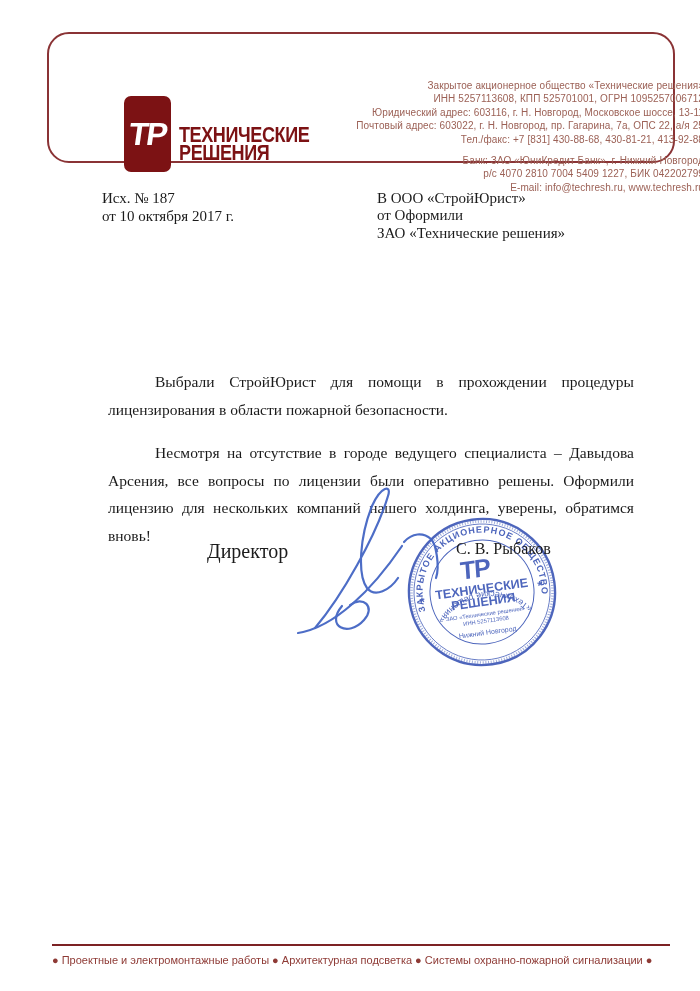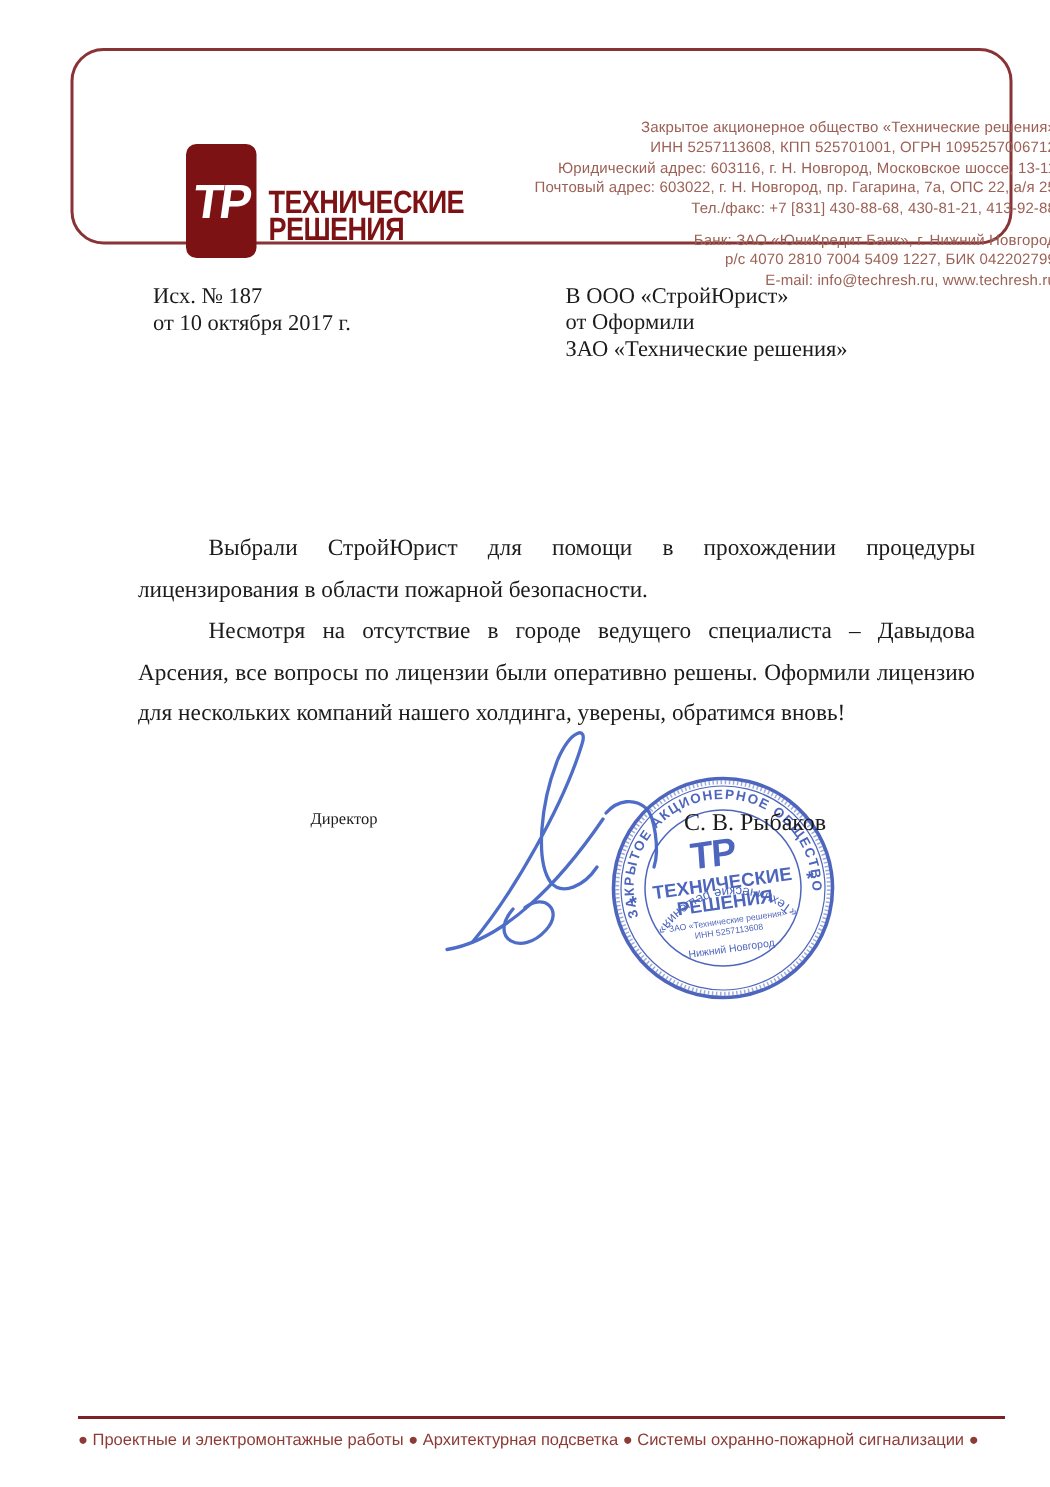--- a/index.html
+++ b/index.html
@@ -22,24 +22,24 @@
            color:#9c6156;letter-spacing:0.1px;}
   .contact .grp2{margin-top:8px;}
 
   
   .ref{position:absolute;left:102px;top:190px;font-size:15px;line-height:17.5px;}
   .addressee{position:absolute;left:377px;top:177px;font-size:15px;line-height:17.3px;margin-top:13px;}
 
   
   .body-text{position:absolute;left:92px;top:352px;width:558px;font-size:15.5px;
              line-height:27.6px;text-align:justify;}
-  .body-text p{margin:0;text-indent:47px;}
+  .body-text p{margin:16px;text-indent:47px;}
 
   
-  .sig-title{position:absolute;left:207px;top:540px;font-size:11px;}
+  .sig-title{position:absolute;left:207px;top:540px;font-size:20px;}
   .sig-name{position:absolute;left:456px;top:540px;font-size:16px;z-index:3;}
   .signature-svg{position:absolute;left:280px;top:478px;width:180px;height:160px;z-index:2;}
   .stamp-svg{position:absolute;left:404px;top:514px;width:156px;height:156px;z-index:1;}
 
   
   .footer-line{position:absolute;left:52px;top:944px;width:618px;height:2px;background:#7c2224;}
   .footer-text{position:absolute;left:52px;top:954px;width:618px;text-align:left;
                font-family:"Liberation Sans",sans-serif;font-size:11px;color:#8e3a35;}
 </style>
 </head>

